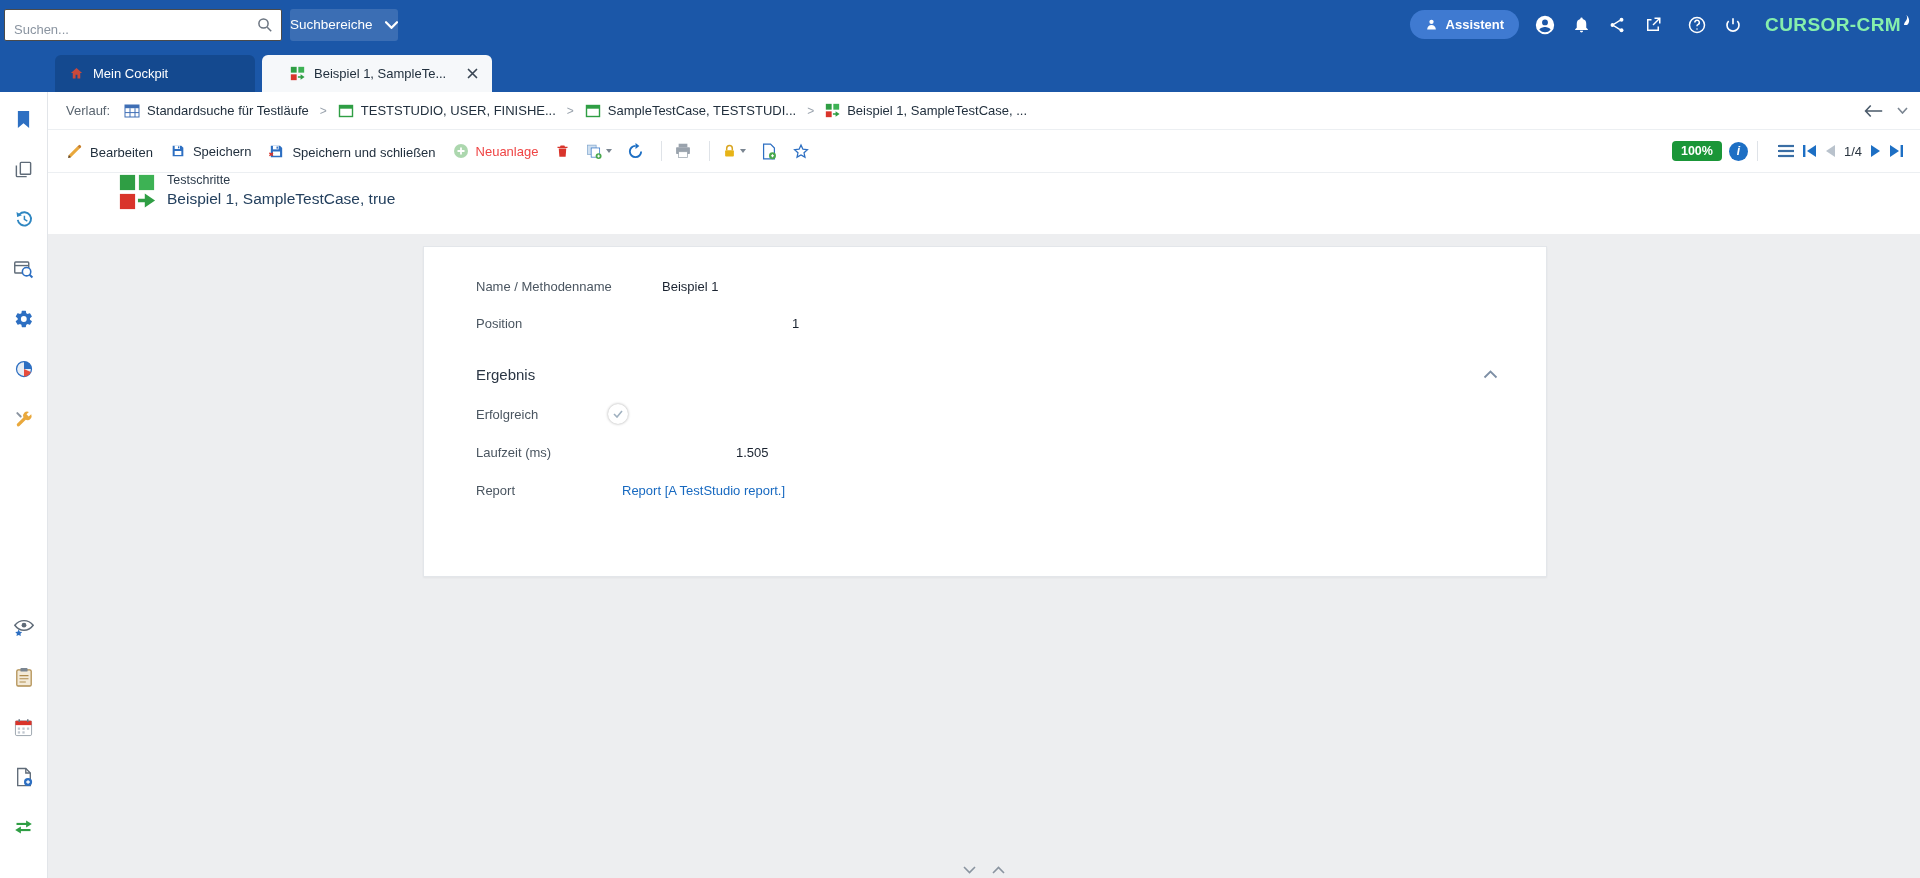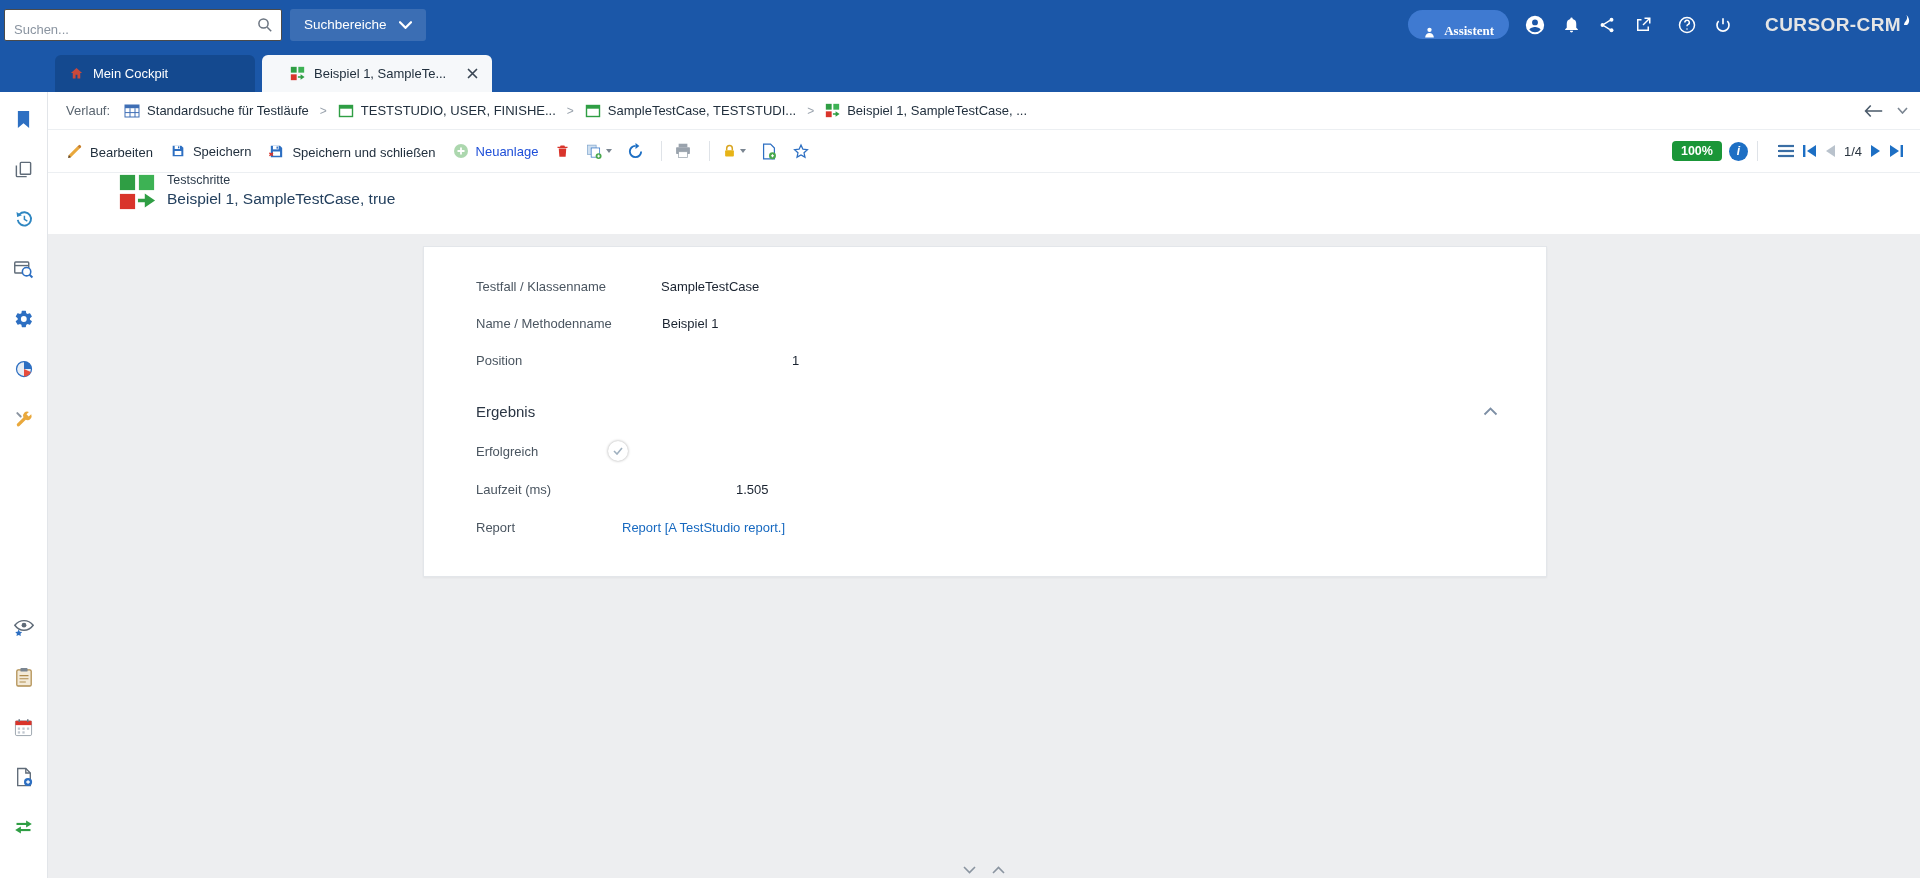--- a/index.html
+++ b/index.html
@@ -5,26 +5,26 @@
   * { box-sizing: border-box; margin: 0; padding: 0; }
   html,body { width:1920px; height:878px; overflow:hidden; }
   body { font-family:"Liberation Sans", sans-serif; background:#edeef0; color:#22303e; }
 
   
   .topbar { height:49px; background:#1b57a8; display:flex; align-items:center; padding:0 10px 0 4px; }
   .search-wrap { width:278px; height:32px; background:#fff; border:1px solid #4a4a4a; border-radius:2px; display:flex; align-items:center; }
   .search-wrap input { flex:1; border:none; outline:none; padding:0 6px 0 9px; font-size:13px; font-family:inherit; color:#4c1d95;margin-top:10px; }
   .search-wrap input::placeholder { color:#8a94a0; }
   .search-ic { padding-right:8px; display:flex; align-items:center; }
-  .areas-btn { margin-left:8px; height:32px; background:rgba(255,255,255,0.14); border:none; border-radius:3px; color:#fff; display:flex; align-items:center; gap:12px; padding:0 14px; font-size:13.5px; font-family:inherit; cursor:pointer; }
+  .areas-btn { margin-left:8px; height:32px; background:rgba(255,255,255,0.14); border:none; border-radius:3px; color:#fff; display:flex; align-items:center; gap:12px; padding:0 0; font-size:13.5px; font-family:inherit; cursor:pointer; }
   .topbar-right { margin-left:auto; display:flex; align-items:center; }
-  .assistant-btn { background:#3f7ad1; border:none; border-radius:15px; height:29px; padding:0 15px; display:flex; align-items:flex-end; gap:8px; color:#fff; font-weight:bold; font-size:13px; font-family:Liberation Serif, serif; cursor:pointer; }
+  .assistant-btn { background:#3f7ad1; border:none; border-radius:15px; height:29px; padding:0 15px; display:flex; align-items:center; gap:8px; color:#fff; font-weight:bold; font-size:13px; font-family:Liberation Sans, sans-serif; cursor:pointer; }
   .top-ic { width:36px; height:36px; display:flex; align-items:center; justify-content:center; cursor:pointer; }
   .gap8 { width:8px; }
-  .brand { display:flex; align-items:flex-start; color:#e5e5e5; font-size:19px; font-weight:bold; letter-spacing:0.4px; margin-left:24px; }
+  .brand { display:flex; align-items:flex-start; color:#86efac; font-size:19px; font-weight:bold; letter-spacing:0.4px; margin-left:14px; }
   .brand-mark { margin:1px 0 0 2px; }
 
   
   .tabbar { height:43px; background:#1b57a8; display:flex; align-items:flex-end; padding-left:55px; }
   .tab { height:37px; display:flex; align-items:center; gap:9px; padding:0 14px; border-radius:6px 6px 0 0; font-size:13px; cursor:pointer; }
   .tab.cockpit { background:#14498f; color:#fff; min-width:200px; }
   .tab.active { background:#f6f8fa; color:#22303e; margin-left:7px; min-width:223px;padding-left:28px; }
   .tab-close { margin-left:12px; display:flex; align-items:center; cursor:pointer; }
 
   
@@ -37,21 +37,21 @@
   
   .crumb-row { height:38px; background:#fff; border-bottom:1px solid #eceff2; display:flex; align-items:center; padding:0 12px 0 18px; font-size:13px; }
   .crumb-label { color:#5a6570; margin-right:14px; }
   .crumb { display:flex; align-items:center; gap:7px; color:#22303e; cursor:pointer; }
   .crumb-sep { color:#9aa3ad; margin:0 11px; font-size:12px; }
   .crumb-right { margin-left:auto; display:flex; align-items:center; gap:14px; }
 
   
   .toolbar { height:43px; background:#fff; border-bottom:1px solid #eceff2; display:flex; align-items:center; padding:0 16px 0 18px; font-size:13px; }
   .tb-btn { display:flex; align-items:flex-end; gap:7px; margin-right:17px; cursor:pointer; white-space:nowrap; }
-  .tb-btn.disabled { color:#1d4ed8; cursor:default; }
+  .tb-btn.disabled { color:#ef4444; cursor:default; }
   .tb-btn.disabled .ic { opacity:0.45; }
   .tb-ic { display:flex; align-items:center; gap:3px; margin-right:15px; cursor:pointer; }
   .tb-sep { width:1px; height:20px; background:#dfe3e8; margin:0 12px 0 2px; flex:none; }
   .dd { width:0; height:0; border-left:3.5px solid transparent; border-right:3.5px solid transparent; border-top:4.5px solid #7a8591; }
   .tb-right { margin-left:auto; display:flex; align-items:center; gap:7px; }
   .zoom-badge { background:#1a9638; color:#fff; font-weight:bold; font-size:12.5px; padding:3px 9px; border-radius:4px; }
   .info-ic { width:19px; height:19px; border-radius:50%; background:#1d6fc4; color:#fff; font-size:12px; font-weight:bold; font-style:italic; display:flex; align-items:center; justify-content:center; cursor:pointer; }
   .pager-txt { font-size:13px; color:#2a3540; }
   .pbtn { display:flex; align-items:center; cursor:pointer; }
 
@@ -467,24 +467,20 @@
         </svg>
       <div class="rec-texts">
         <span class="rec-type">Testschritte</span>
         <span class="rec-title">Beispiel 1, SampleTestCase, true</span>
       </div>
     </div>
 
     <div class="content">
       <div class="card">
 
-        <div class="frow">
-          <span class="flabel">Testfall / Klassenname</span>
-          <span class="fval" style="left:237px">SampleTestCase</span>
-        </div>
         <div class="frow">
           <span class="flabel">Name / Methodenname</span>
           <span class="fval" style="left:238px">Beispiel 1</span>
         </div>
         <div class="frow">
           <span class="flabel">Position</span>
           <span class="fval" style="left:368px">1</span>
         </div>
 
         <div class="sect-row">

